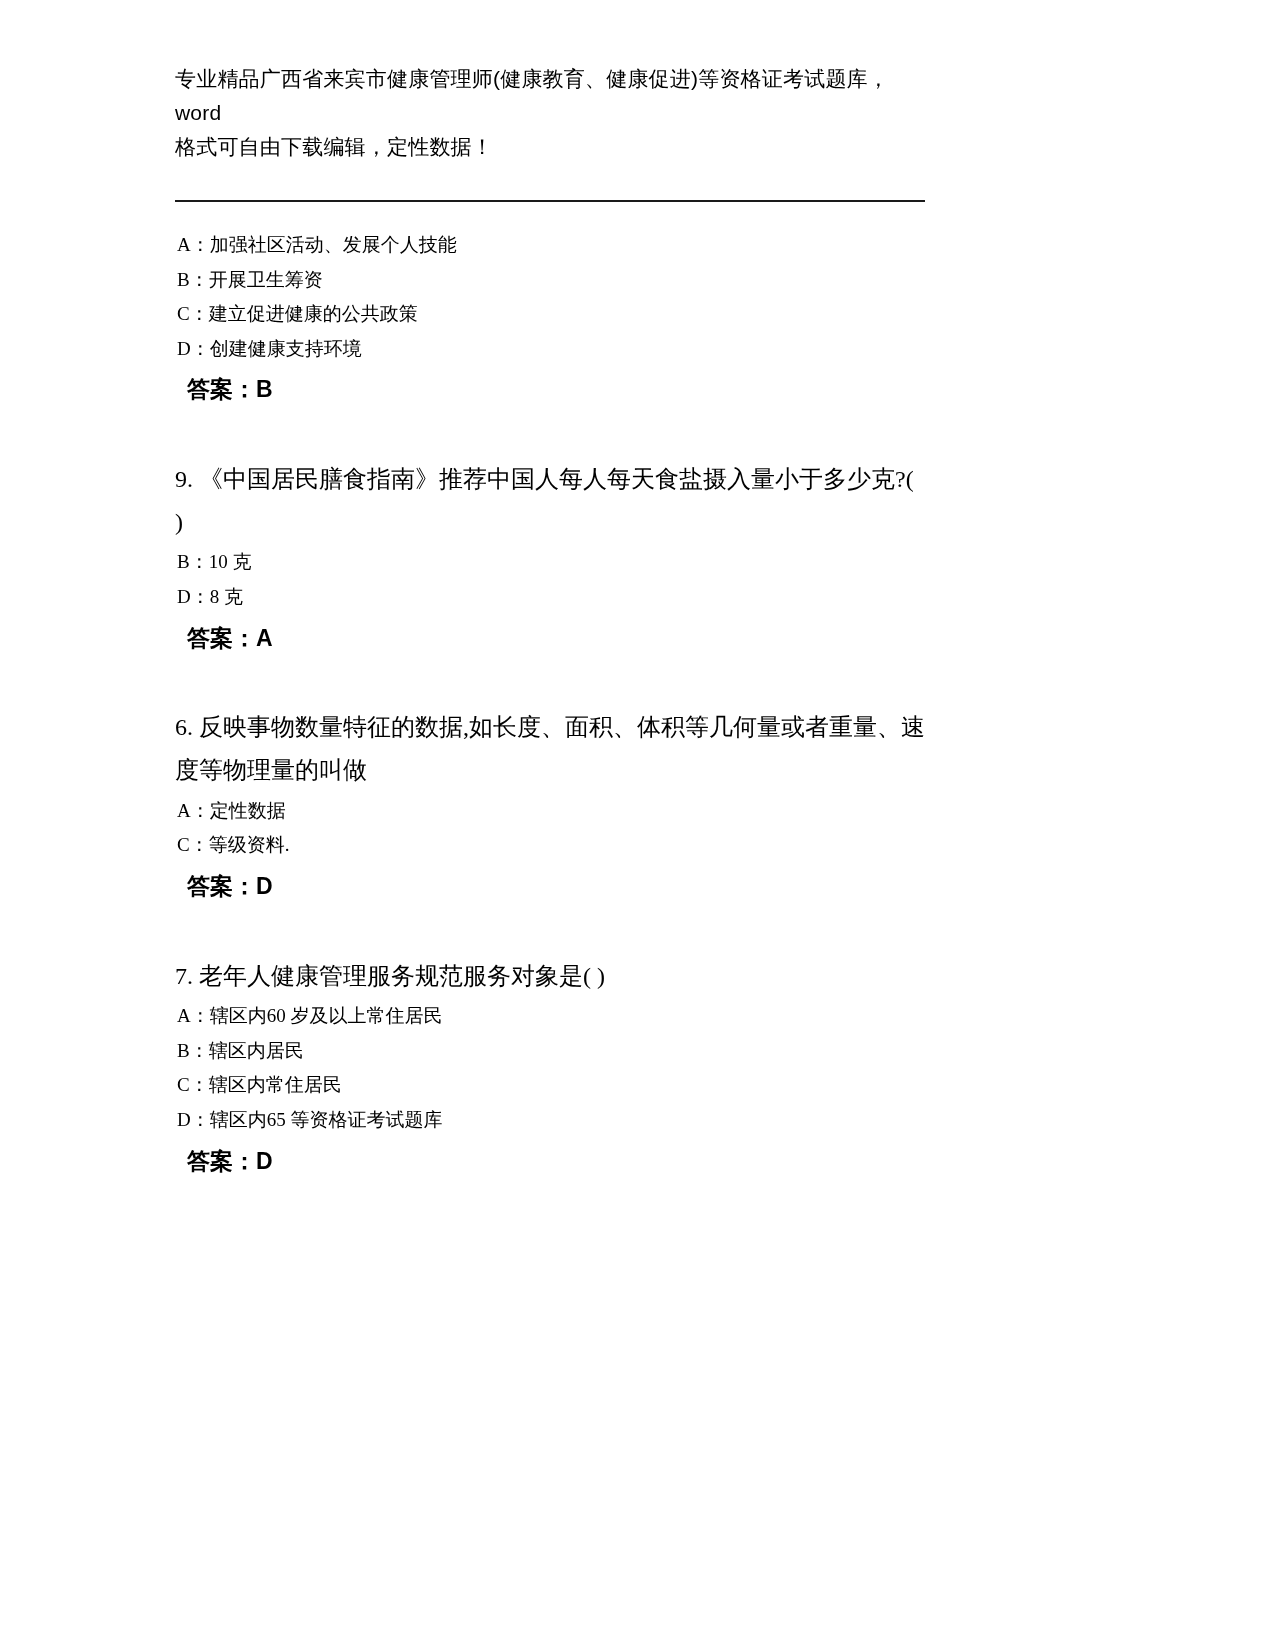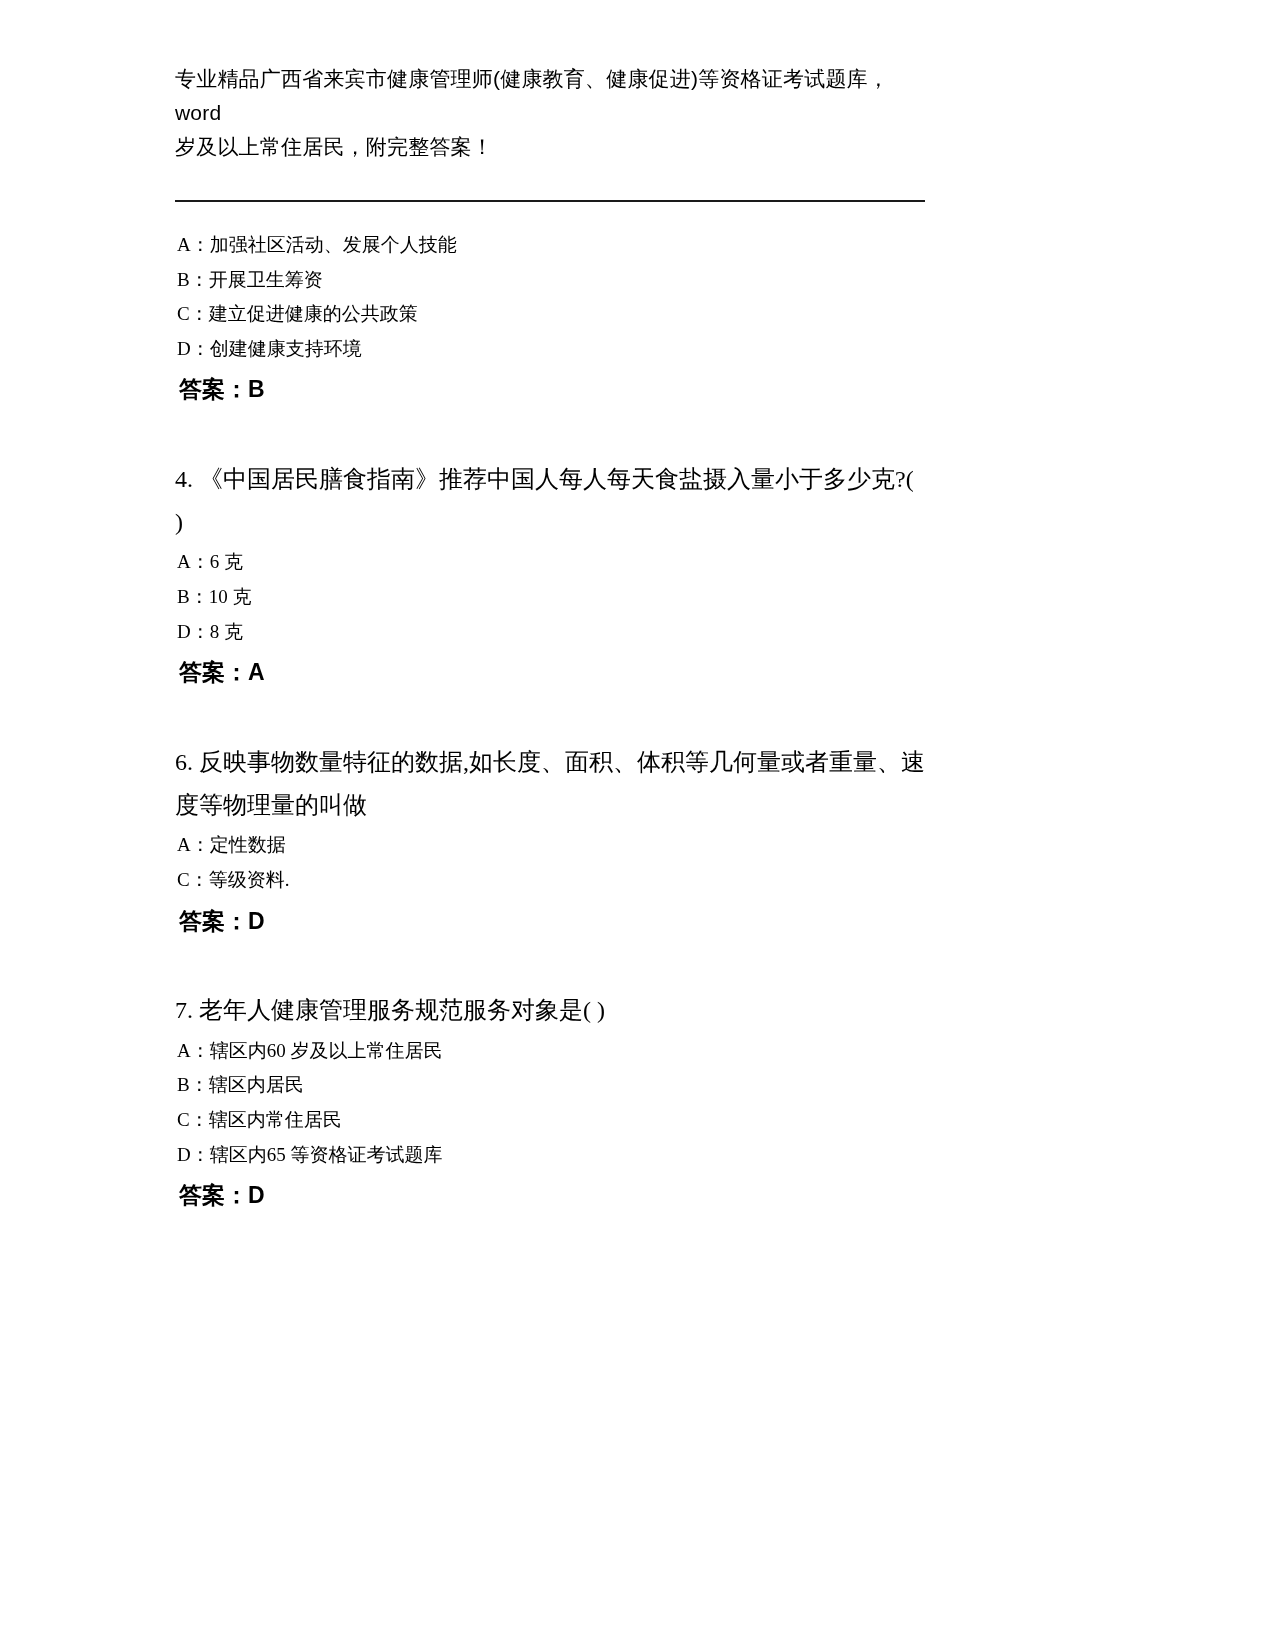--- a/index.html
+++ b/index.html
@@ -49,49 +49,48 @@
     font-size: 19px;
     line-height: 1.82;
     margin: 0;
     padding-left: 2px;
   }
   .ans {
     font-family: "Liberation Sans", sans-serif;
     font-weight: bold;
     font-size: 23px;
     line-height: 1.9;
-    margin: 2px 0 0 4px;
+    margin: 2px 0 0 12px;
   }
   .first-block {
     margin-top: 0;
   }
 </style>
 </head>
 <body>
 
 <div class="page">
 
   <div class="header">
     <div>专业精品广西省来宾市健康管理师(健康教育、健康促进)等资格证考试题库，word</div>
-    <div>岁及以上常住居民，附完整答案！</div>
+    <div>格式可自由下载编辑，定性数据！</div>
   </div>
 
   <hr class="header-rule">
 
   <div class="qblock first-block">
     <p class="opt">A：加强社区活动、发展个人技能</p>
     <p class="opt">B：开展卫生筹资</p>
     <p class="opt">C：建立促进健康的公共政策</p>
     <p class="opt">D：创建健康支持环境</p>
     <p class="ans">答案：B</p>
   </div>
 
   <div class="qblock">
-    <p class="qtext">4. 《中国居民膳食指南》推荐中国人每人每天食盐摄入量小于多少克?(        )</p>
-    <p class="opt">A：6 克</p>
+    <p class="qtext">9. 《中国居民膳食指南》推荐中国人每人每天食盐摄入量小于多少克?(        )</p>
     <p class="opt">B：10 克</p>
     <p class="opt">D：8 克</p>
     <p class="ans">答案：A</p>
   </div>
 
   <div class="qblock">
     <p class="qtext">6. 反映事物数量特征的数据,如长度、面积、体积等几何量或者重量、速度等物理量的叫做</p>
     <p class="opt">A：定性数据</p>
     <p class="opt">C：等级资料.</p>
     <p class="ans">答案：D</p>

